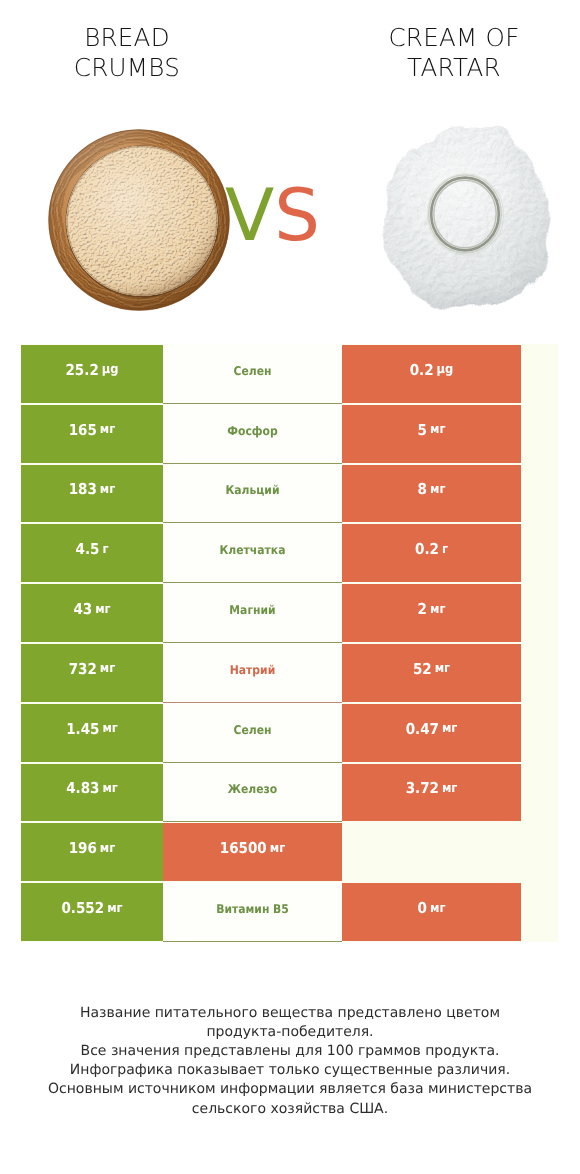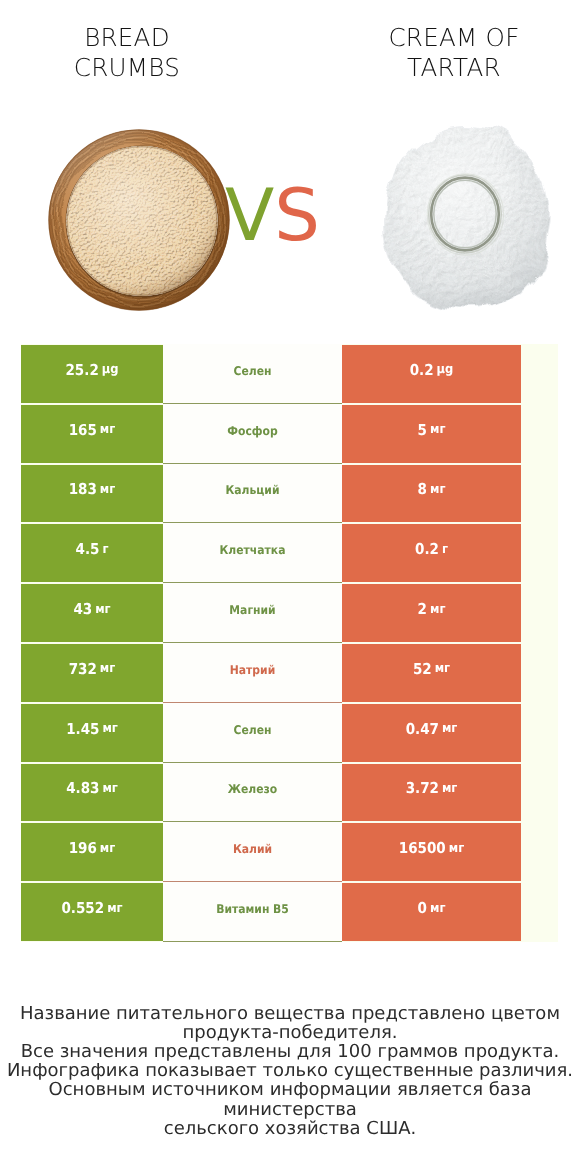--- a/index.html
+++ b/index.html
@@ -41,21 +41,21 @@
   .green-bg{background:#80A62E;}
   .orange-bg{background:#E06B49;}
   .mid{background:#FEFEFB;border-bottom:1.2px solid #8D9A5C;}
   .mid.o{border-bottom-color:#C08770;}
   .nut.green{color:#6E9245;}
   .nut.orange{color:#D0694C;}
 
   
   .foot{position:absolute;left:0;top:1003.5px;width:580px;text-align:center;
         font-family:"DejaVu Sans",sans-serif;
-        font-size:18px;line-height:19.2px;color:#2c2c2c;font-weight:400;}
+        font-size:14px;line-height:19.2px;color:#2c2c2c;font-weight:400;}
 </style>
 </head>
 <body>
 
 <div class="page">
 
   <div class="title left">
     <div>BREAD</div>
     <div>CRUMBS</div>
   </div>
@@ -330,23 +330,20 @@
           <span class="gap"></span>
           <span class="val u">мг</span>
         </div>
       </div>
       <div class="row">
         <div class="cell cL green-bg">
           <span class="val">196</span>
           <span class="gap"></span>
           <span class="val u">мг</span>
         </div>
-        <div class="cell cM mid o">
-          <span class="nut orange">Калий</span>
-        </div>
         <div class="cell cR orange-bg">
           <span class="val">16500</span>
           <span class="gap"></span>
           <span class="val u">мг</span>
         </div>
       </div>
       <div class="row">
         <div class="cell cL green-bg">
           <span class="val">0.552</span>
           <span class="gap"></span>

